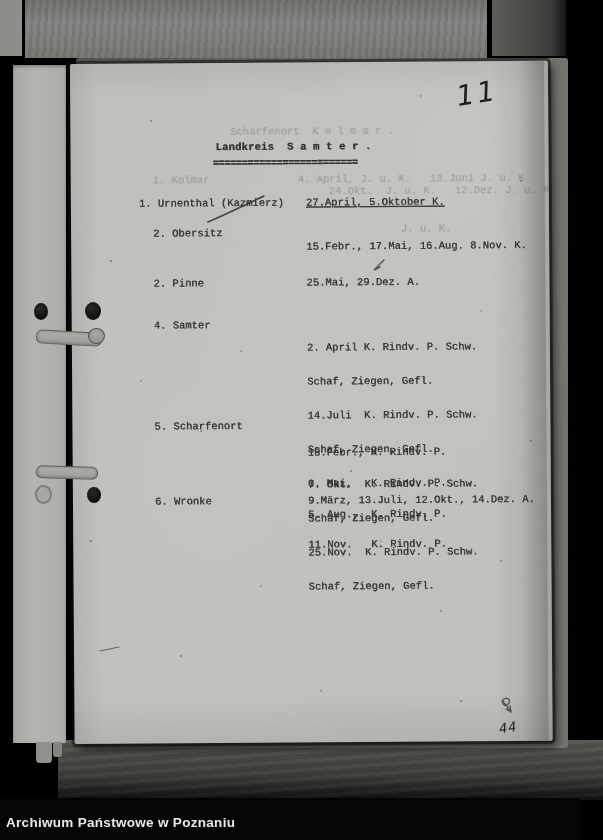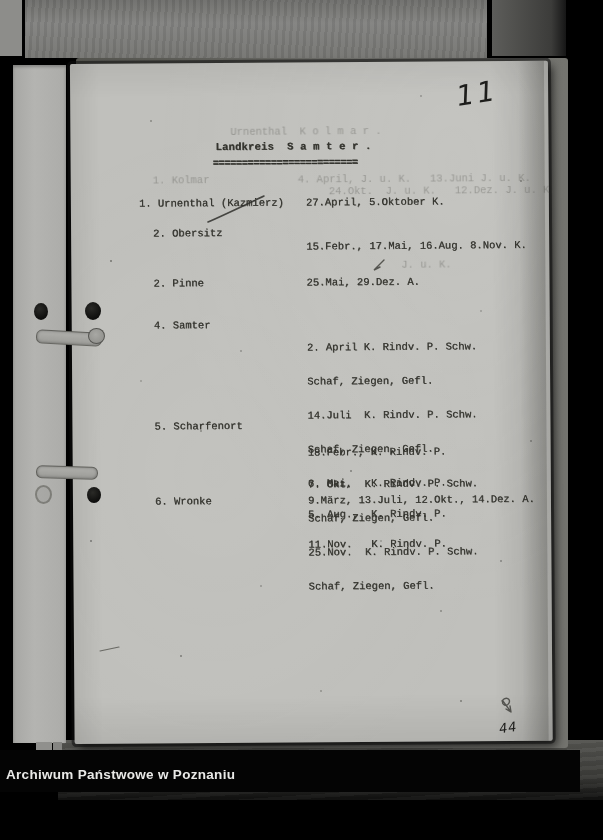--- a/index.html
+++ b/index.html
@@ -108,21 +108,21 @@
       240px 350px 0 0 rgba(55,55,50,.35), 530px 440px 0 0 rgba(45,45,40,.40),
       140px 380px 0 0 rgba(60,60,55,.30), 460px 700px 0 0 rgba(45,45,40,.45);
   }
 
   .pencil-overlay{left:0;top:0;width:603px;height:840px;pointer-events:none;z-index:50;}
   .hand-num{
     font-family:"DejaVu Sans",sans-serif;font-style:italic;fill:#1d1d1b;
   }
 
   .footer-bar{
-    left:0;top:750px;width:580px;height:42px;background:#040404;z-index:60;
+    left:0;top:798px;width:580px;height:42px;background:#040404;z-index:60;
   }
   .footer-label{
     position:absolute;left:6px;top:17px;
     font-family:"Liberation Sans",sans-serif;font-weight:bold;
     font-size:13.5px;letter-spacing:.3px;color:#e9e9e7;
   }
 </style>
 </head>
 <body>
 
@@ -132,31 +132,31 @@
 <div class="abs bottom-band"></div>
 <div class="abs under-sheet"></div>
 <div class="abs left-strip"></div>
 <div class="abs strip-tab1"></div>
 <div class="abs strip-tab2"></div>
 
 <div class="abs page">
   <div class="page-inner"></div>
   <div class="page-right-shade"></div>
 
-  <div class="tw ghost" style="left:160px;top:64px;">Urnenthal  K o l m a r .</div>
+  <div class="tw ghost" style="left:160px;top:64px;">Scharfenort  K o l m a r .</div>
   <div class="tw ghost" style="left:82px;top:112px;">1. Kolmar              4. April, J. u. K.   13.Juni J. u. K.</div>
   <div class="tw ghost" style="left:258px;top:124px;">24.Okt.  J. u. K.   12.Dez. J. u. K.</div>
-  <div class="tw ghost" style="left:330px;top:162px;margin-top:36px;">J. u. K.</div>
+  <div class="tw ghost" style="left:330px;top:162px;">J. u. K.</div>
 
   <div class="tw tw-title" style="left:145px;top:79px;">Landkreis  S a m t e r .</div>
   <div class="tw tw-underline" style="left:142px;top:95px;">=========================</div>
 
   <div>
     <span class="tw" style="left:68px;top:135px;">1. Urnenthal (Kazmierz)</span>
-    <span class="tw" style="left:235px;top:135px;">27.April, 5.Oktober K.</span>
+    <span class="tw" style="left:235px;top:135px;text-decoration:underline;">27.April, 5.Oktober K.</span>
   </div>
   <div>
     <span class="tw" style="left:82px;top:165px;">2. Obersitz</span>
     <span class="tw" style="left:235px;top:179px;">15.Febr., 17.Mai, 16.Aug. 8.Nov. K.</span>
   </div>
   <div>
     <span class="tw" style="left:82px;top:215px;">2. Pinne</span>
     <span class="tw" style="left:235px;top:215px;">25.Mai, 29.Dez. A.</span>
   </div>
   <div>

